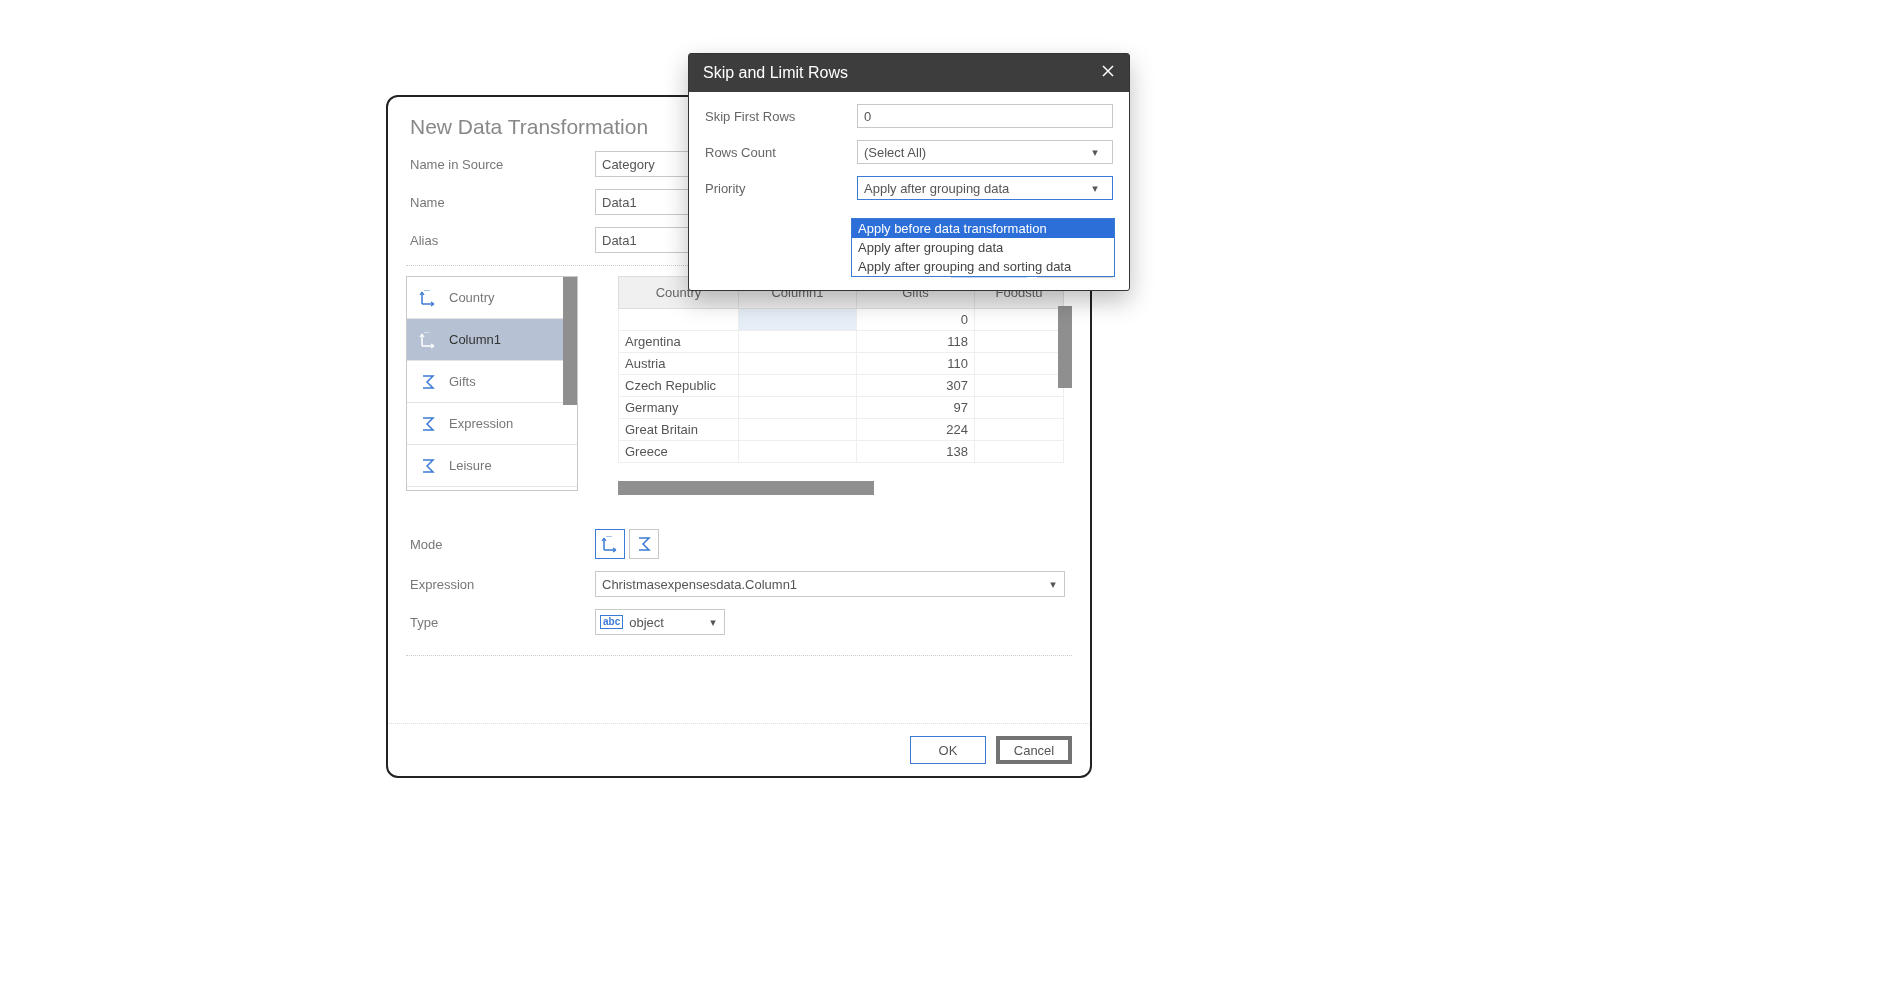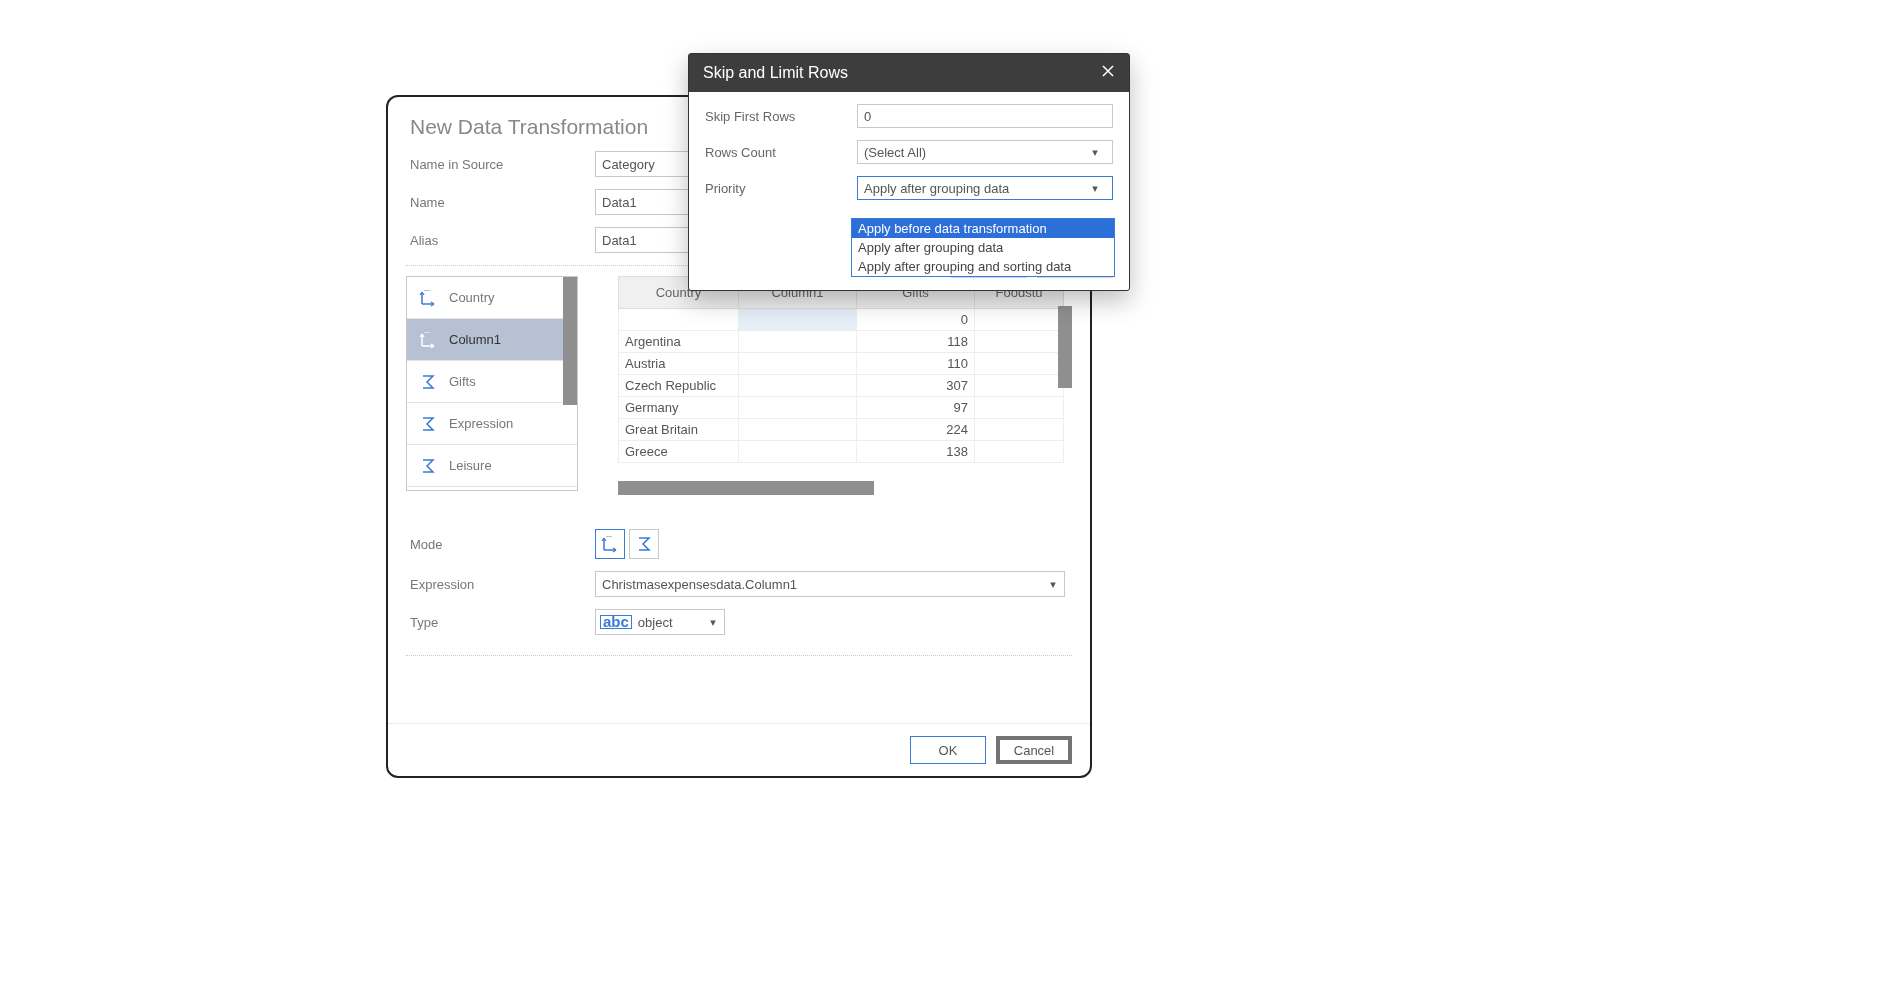--- a/index.html
+++ b/index.html
@@ -178,21 +178,21 @@
     border: 1px solid #c8c8c8;
     height: 26px;
     display: flex;
     align-items: center;
     gap: 6px;
     padding: 0 0 0 4px;
   }
   .abc-badge {
     border: 1px solid #3a7bd5;
     color: #3a7bd5;
-    font-size: 15px;
+    font-size: 10px;
     padding: 0 2px;
     line-height: 12px;
     font-weight: bold;
   }
 
   .footer {
     display: flex;
     gap: 10px;
     justify-content: flex-end;
     padding: 12px 18px;

